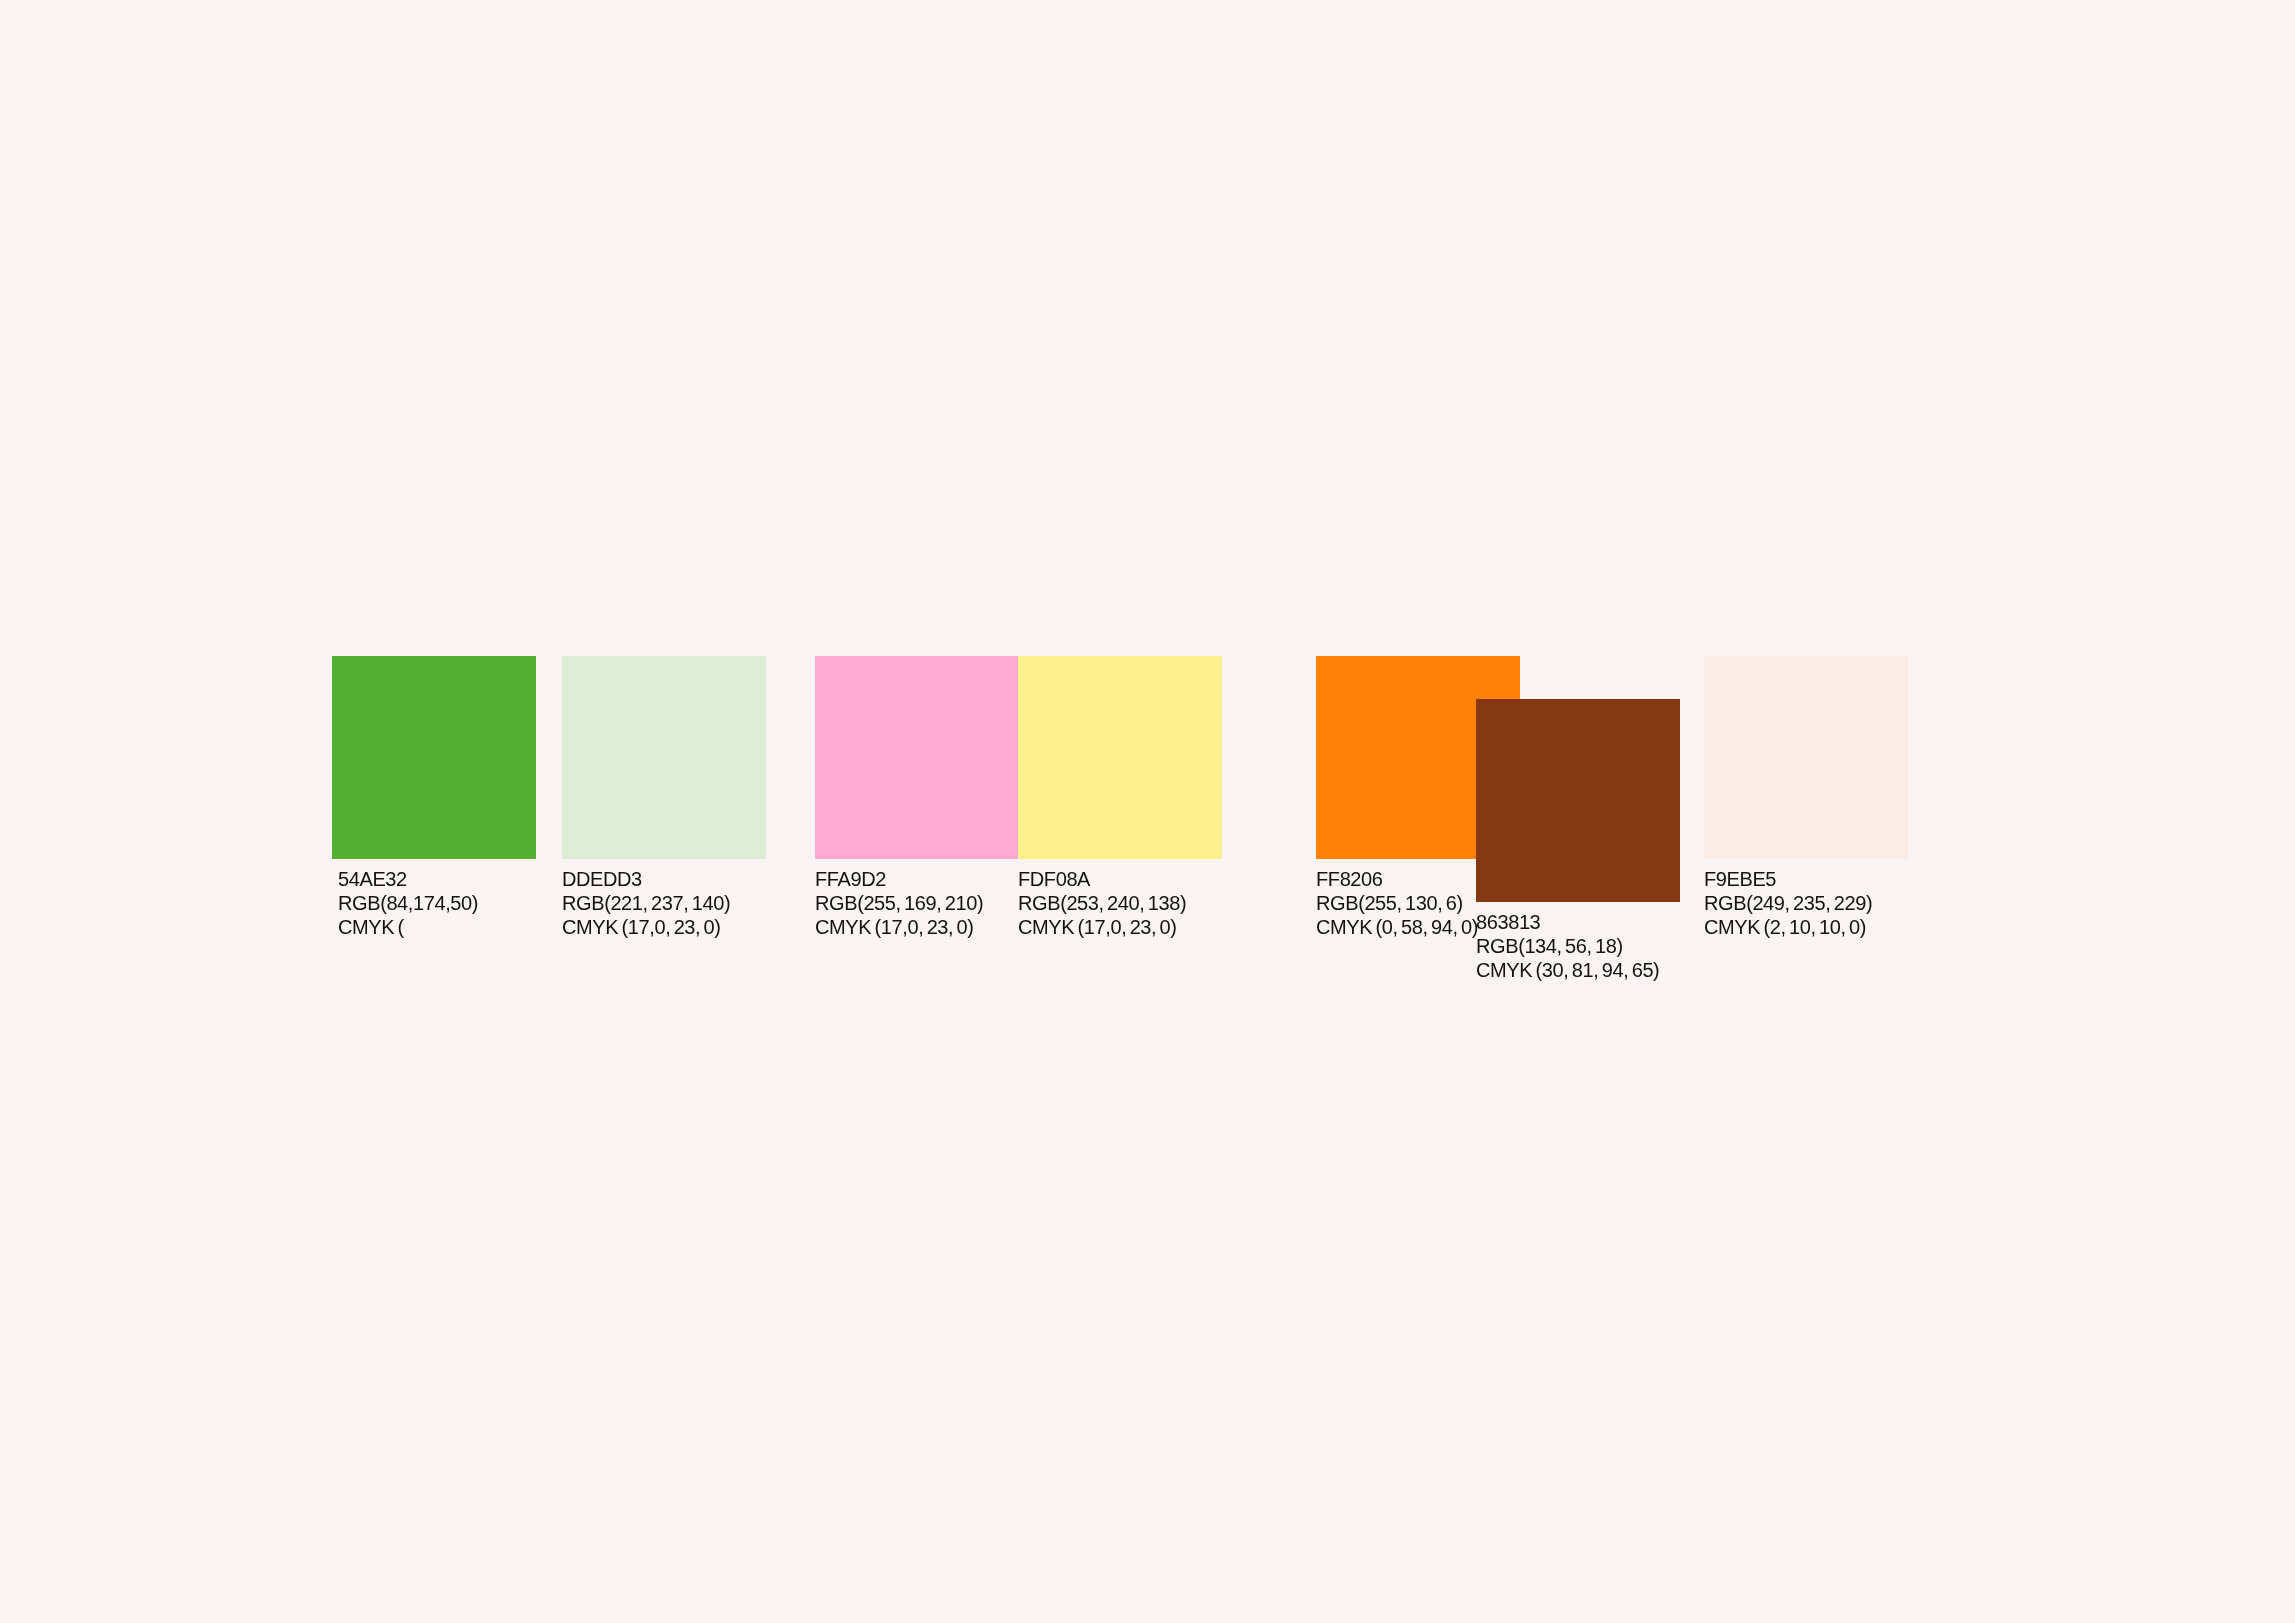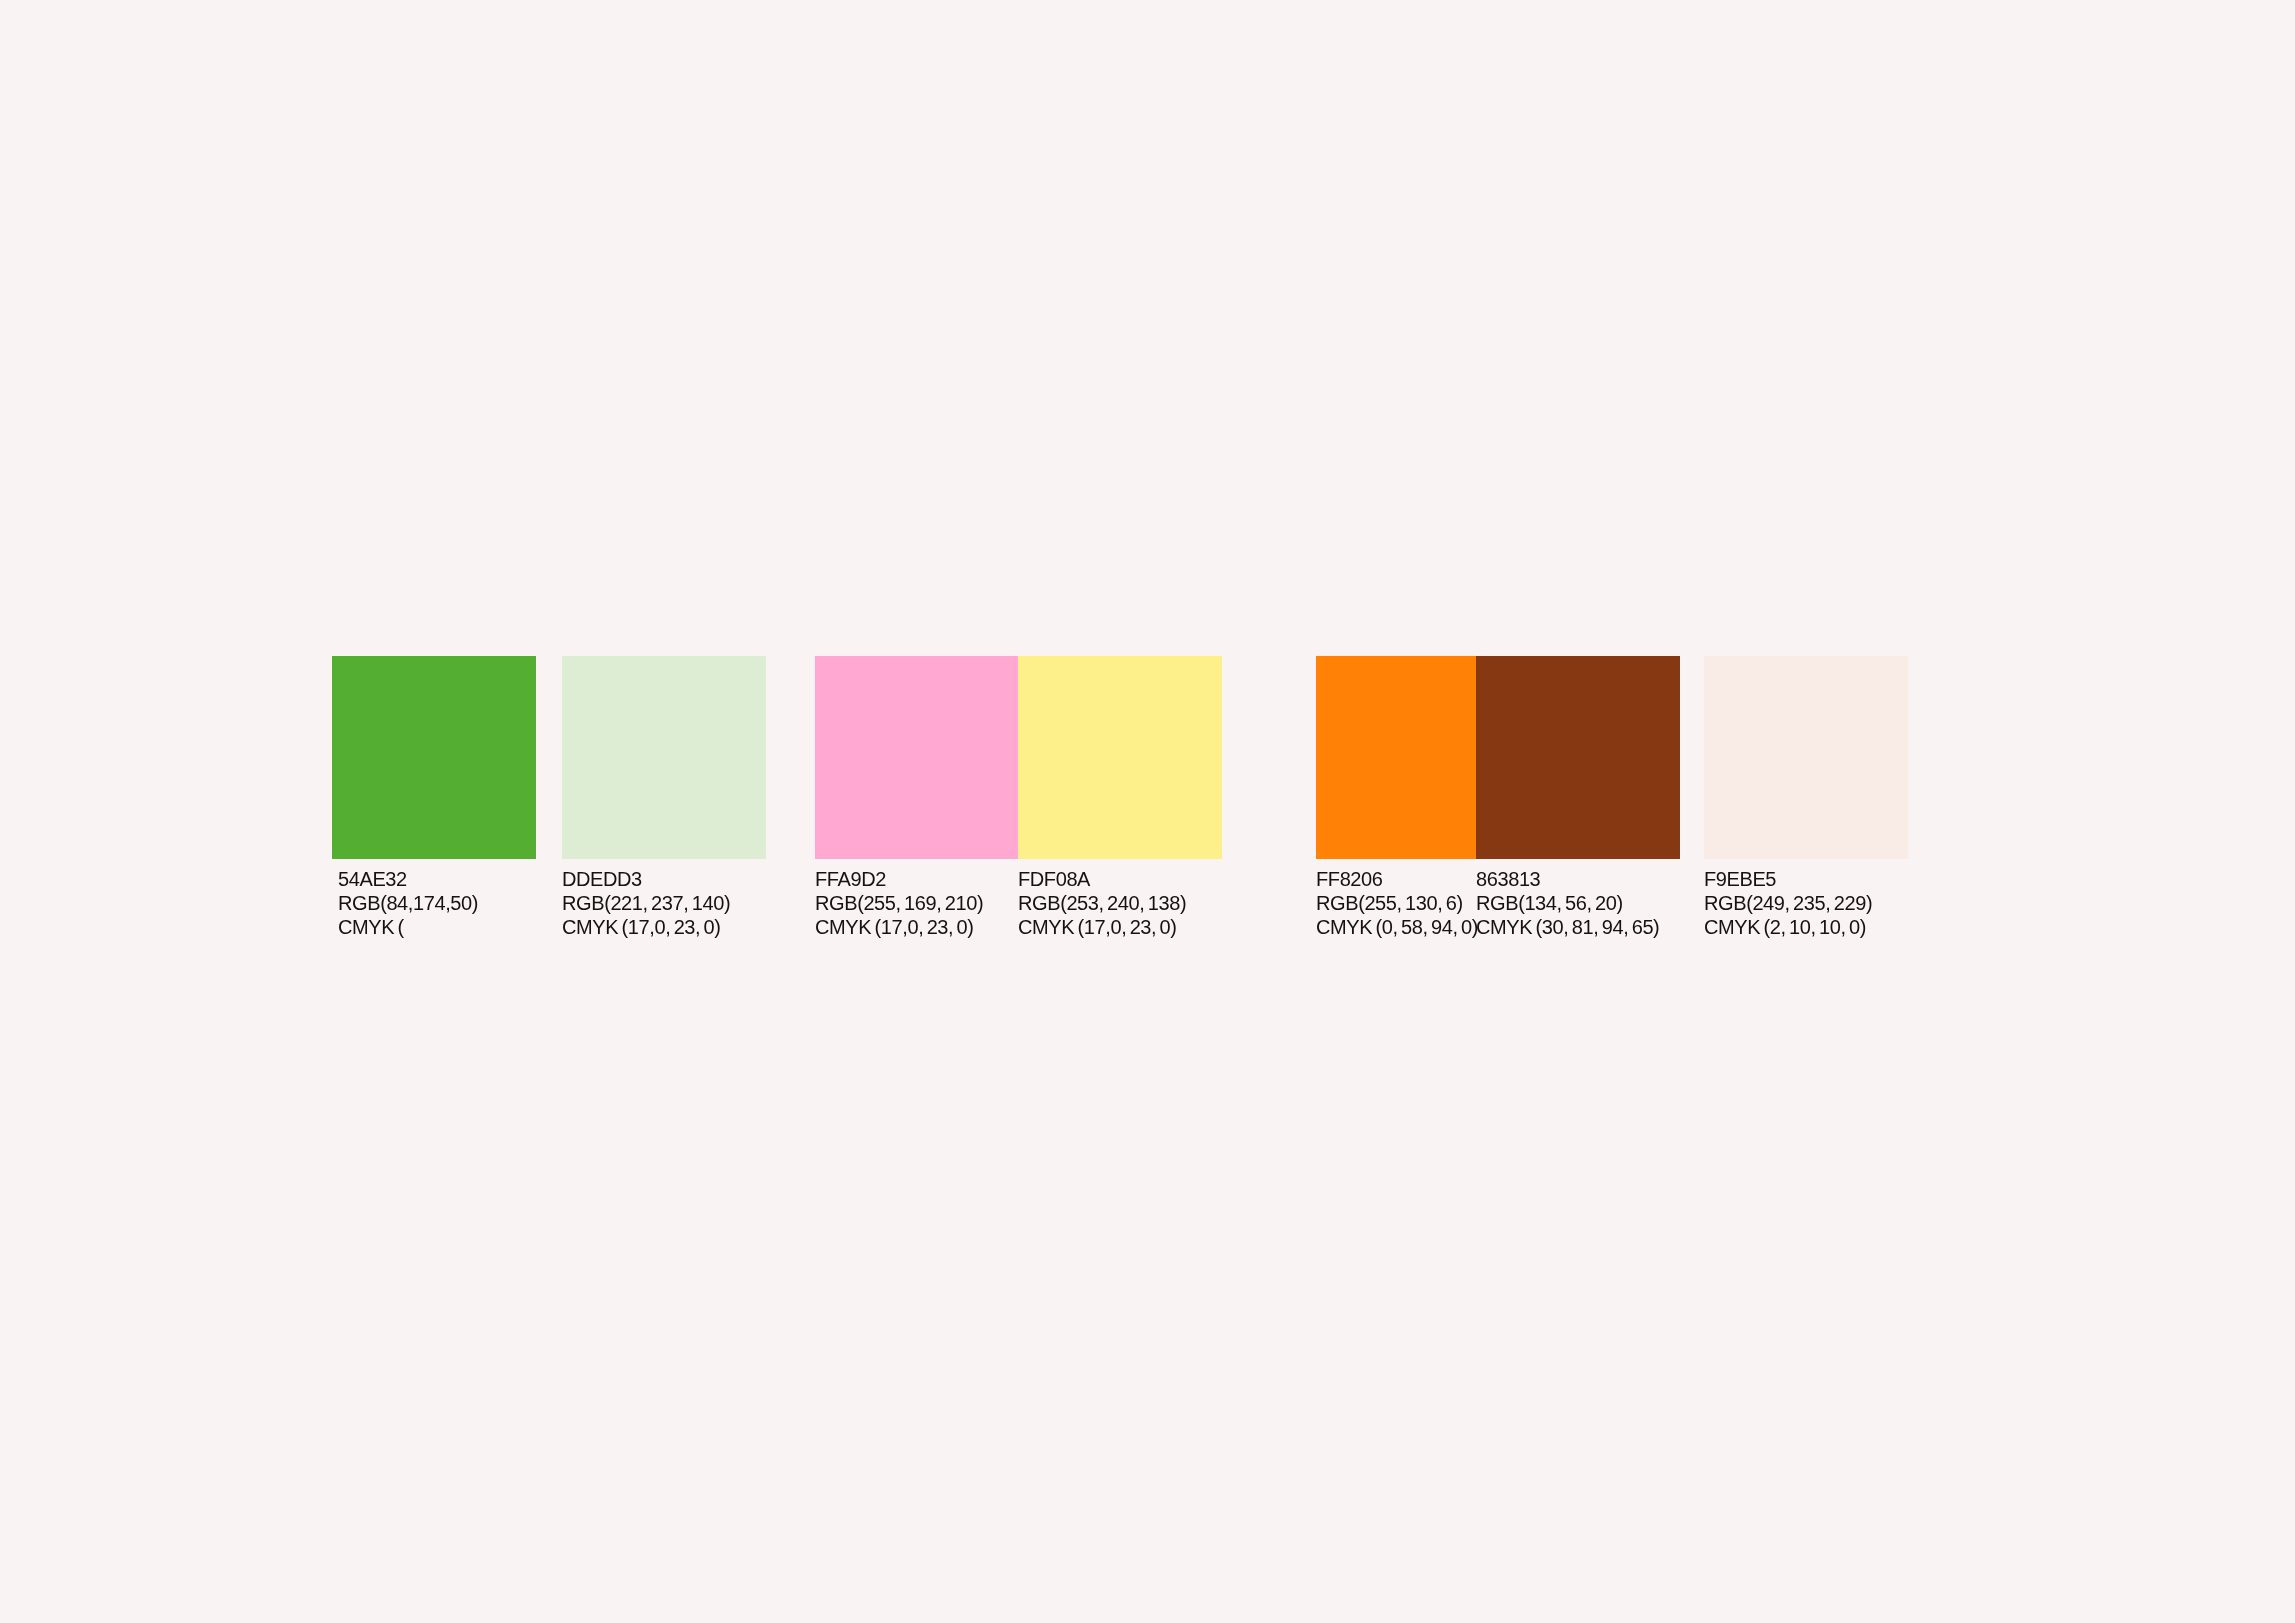--- a/index.html
+++ b/index.html
@@ -49,25 +49,25 @@
       </div>
     </div>
     <div class="swatch-card" style="left: 1316px;">
       <div class="swatch-chip" style="background: rgb(255, 130, 6);"></div>
       <div class="swatch-meta">
         <div>FF8206</div>
         <div>RGB(255, 130, 6)</div>
         <div>CMYK (0, 58, 94, 0)</div>
       </div>
     </div>
-    <div class="swatch-card" style="left: 1476px;">
+    <div class="swatch-card" style="left: 1476px; margin-top: 43px;">
       <div class="swatch-chip" style="background: rgb(134, 56, 19);"></div>
       <div class="swatch-meta" style="padding-left: 0.4px;">
         <div>863813</div>
-        <div>RGB(134, 56, 20)</div>
+        <div>RGB(134, 56, 18)</div>
         <div>CMYK (30, 81, 94, 65)</div>
       </div>
     </div>
     <div class="swatch-card" style="left: 1704px;">
       <div class="swatch-chip" style="background: rgb(249, 235, 229);"></div>
       <div class="swatch-meta">
         <div>F9EBE5</div>
         <div>RGB(249, 235, 229)</div>
         <div>CMYK (2, 10, 10, 0)</div>
       </div>

